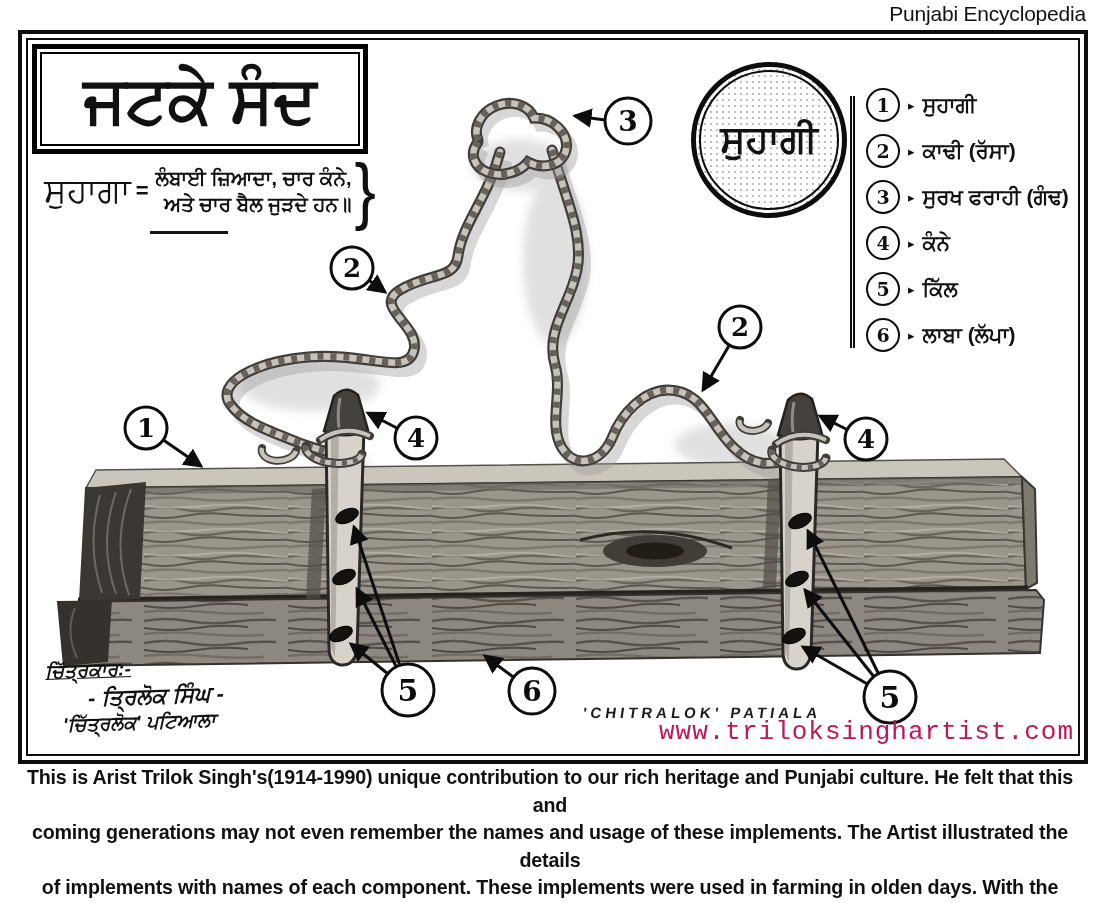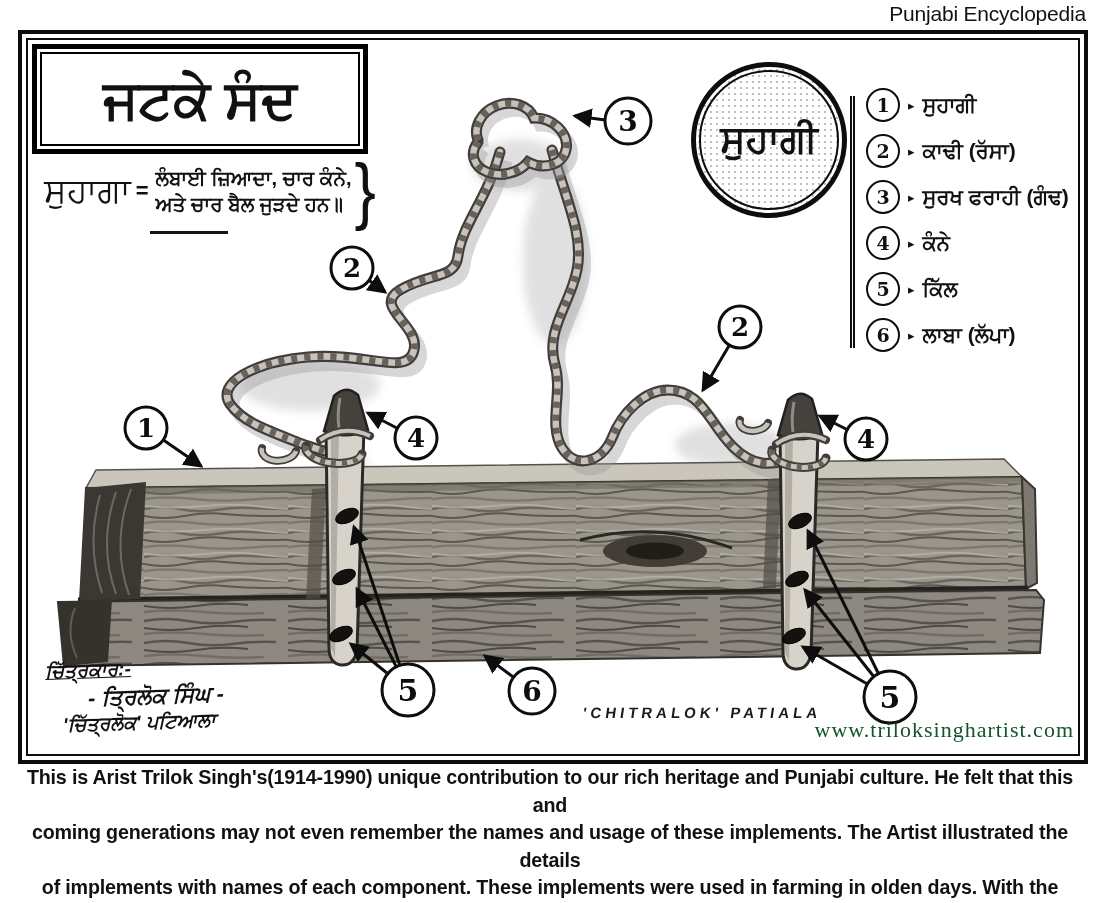--- a/index.html
+++ b/index.html
@@ -10,27 +10,27 @@
   .abs{position:absolute;}
   
   .publisher{top:2px;right:14px;font-size:21px;font-weight:normal;letter-spacing:-0.2px;}
   
   .frame{left:18px;top:30px;width:1062px;height:726px;border:4px solid #0d0d0d;}
   .frame::after{content:"";position:absolute;inset:4px;border:2px solid #0d0d0d;}
   
   .title-box{left:32px;top:44px;width:326px;height:100px;border:5px solid #000;
     display:flex;align-items:center;justify-content:center;background:#fff;z-index:2;}
   .title-box::after{content:"";position:absolute;inset:3px;border:2px solid #000;}
-  .title-text{font-size:54px;font-weight:bold;line-height:1;
+  .title-text{font-size:65px;font-weight:bold;line-height:1;
     text-shadow:2px 2px 0 #fff,-2px -2px 0 #fff,2px -2px 0 #fff,-2px 2px 0 #fff;text-align:right;}
   
   .definition{left:44px;top:164px;display:flex;align-items:center;z-index:2;}
   .def-term{font-size:34px;font-weight:normal;white-space:nowrap;}
   .def-eq{font-size:22px;font-weight:bold;margin:0 7px 0 5px;}
-  .def-lines{display:flex;flex-direction:column;font-size:20px;font-weight:bold;line-height:26px;white-space:nowrap;}
+  .def-lines{display:flex;flex-direction:column;font-size:20px;font-weight:bold;line-height:26px;white-space:nowrap;text-align:right;}
   .def-brace{font-size:64px;font-weight:400;line-height:54px;margin-left:3px;transform:scaleY(1.15);}
   .def-flourish{left:150px;top:231px;width:78px;height:3px;background:#141414;z-index:2;}
   
   .badge{left:691px;top:62px;width:146px;height:146px;border:5px solid #0d0d0d;border-radius:50%;
     display:flex;align-items:center;justify-content:center;z-index:2;background:#fff;
     background-image:radial-gradient(circle,rgba(70,70,70,.35) 1px,transparent 1.4px);background-size:6px 6px;}
   .badge::after{content:"";position:absolute;inset:3px;border:2px solid #0d0d0d;border-radius:50%;}
   .badge-text{font-size:38px;font-weight:bold;}
   
   .legend-rule{left:850px;top:96px;height:252px;width:0;border-left:5px double #0d0d0d;z-index:2;}
@@ -44,22 +44,22 @@
   
   svg.scene{left:0;top:0;z-index:1;}
   .callout-num{font-family:"DejaVu Serif",serif;font-weight:bold;fill:#0d0d0d;}
   
   .signature{left:46px;top:658px;z-index:2;transform:rotate(-2deg);font-style:italic;font-weight:bold;}
   .sig-1{font-size:19px;text-decoration:underline;}
   .sig-2{font-size:22px;margin:4px 0 2px 42px;}
   .sig-3{font-size:19px;margin-left:16px;}
   .studio{left:583px;top:704px;z-index:2;font-size:15px;font-weight:bold;letter-spacing:4px;
     transform:skewX(-8deg);color:#1b1b1b;white-space:nowrap;}
-  .watermark{top:717px;right:26px;z-index:2;font-family:Liberation Serif, serif;font-size:22px;
-    color:#14532d;letter-spacing:1px;white-space:nowrap;}
+  .watermark{top:717px;right:26px;z-index:2;font-family:Liberation Mono, monospace;font-size:26px;
+    color:#be185d;letter-spacing:1px;white-space:nowrap;}
   
   .footer{left:0;top:763px;width:1100px;font-weight:bold;font-size:20.5px;line-height:27.5px;
     letter-spacing:-0.2px;}
   .fl{transform:scaleX(.96);}
   .l1,.l2,.l3{text-align:center;transform-origin:center;}
 </style>
 </head>
 <body>
 
 <div class="abs publisher">Punjabi Encyclopedia</div>

